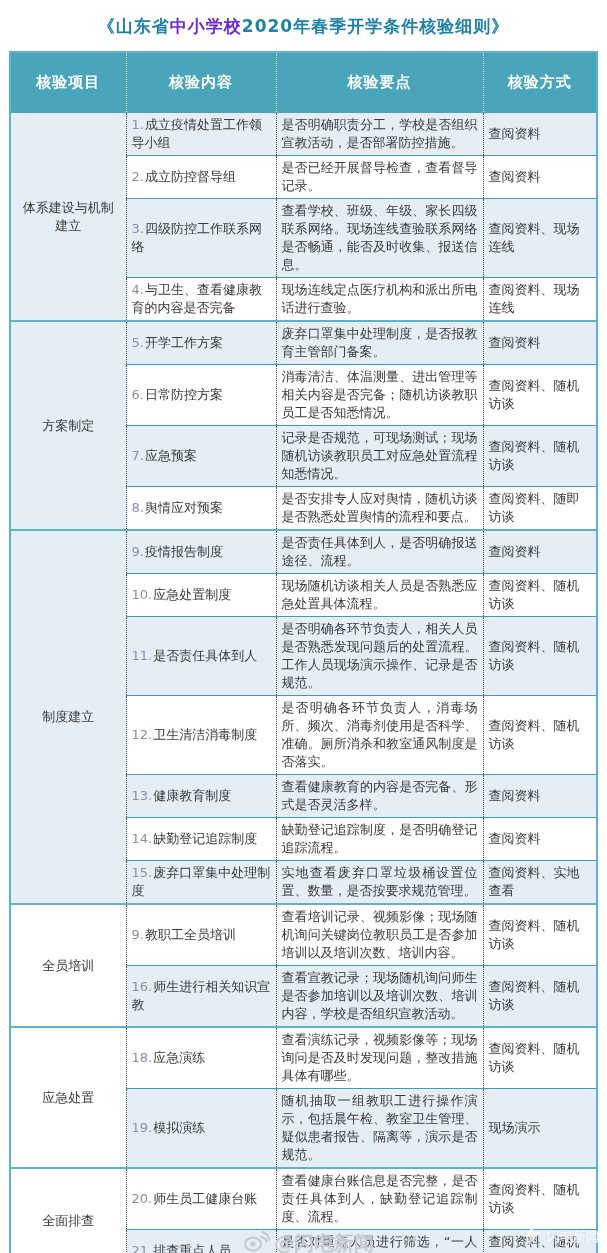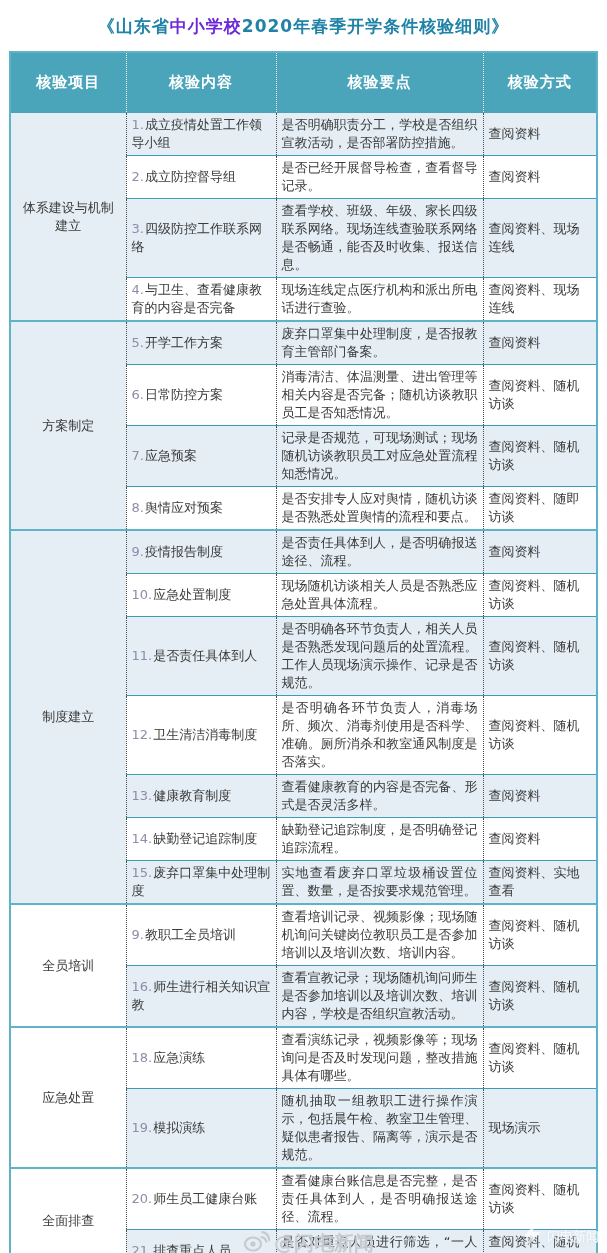--- a/index.html
+++ b/index.html
@@ -169,21 +169,21 @@
     </tr>
     <tr class="alt">
       <td class="cont"><span class="num">19.</span><span>模拟演练</span></td>
       <td class="pts">随机抽取一组教职工进行操作演示，包括晨午检、教室卫生管理、疑似患者报告、隔离等，演示是否规范。</td>
       <td class="meth">现场演示</td>
     </tr>
 
     <tr class="sec">
       <td class="proj" rowspan="2">全面排查</td>
       <td class="cont"><span class="num">20.</span><span>师生员工健康台账</span></td>
-      <td class="pts">查看健康台账信息是否完整，是否责任具体到人，是否明确报送途径、流程。</td>
+      <td class="pts">查看健康台账信息是否完整，是否责任具体到人，缺勤登记追踪制度、流程。</td>
       <td class="meth">查阅资料、随机访谈</td>
     </tr>
     <tr class="alt">
       <td class="cont"><span class="num">21.</span><span>排查重点人员</span></td>
       <td class="pts">是否对重点人员进行筛选，“一人一档”制作健康监测名册。</td>
       <td class="meth">查阅资料、随机访谈</td>
     </tr>
   </tbody>
 </table>
 

